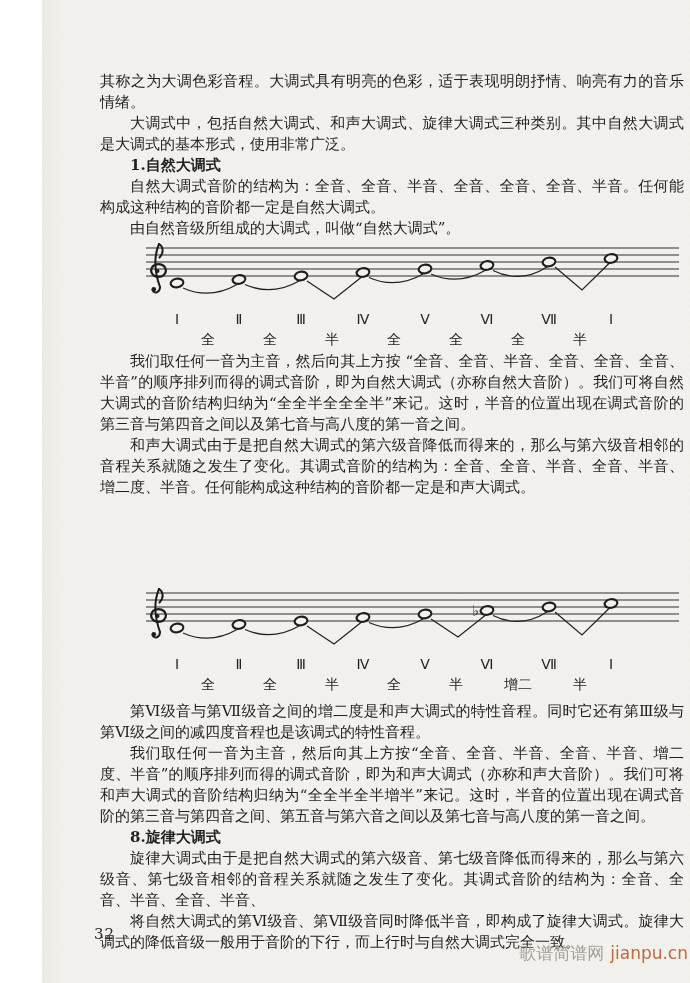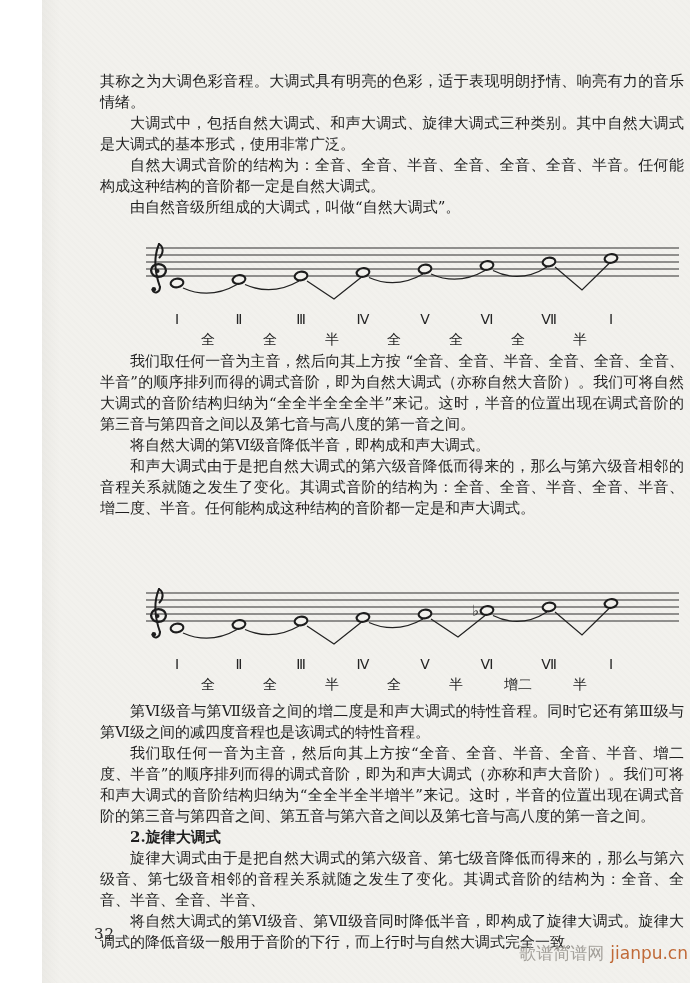--- a/index.html
+++ b/index.html
@@ -39,20 +39,21 @@
   .watermark .wm-url{color:#c06a38;margin-left:6px;text-align:right;}
 </style>
 </head>
 <body>
 
 <div class="page">
 
   <div class="tb" style="top:71px">
     <p class="noindent">其称之为大调色彩音程。大调式具有明亮的色彩，适于表现明朗抒情、响亮有力的音乐情绪。</p>
     <p>大调式中，包括自然大调式、和声大调式、旋律大调式三种类别。其中自然大调式是大调式的基本形式，使用非常广泛。</p>
+    <p class="head">1.自然大调式</p>
     <p>自然大调式音阶的结构为：全音、全音、半音、全音、全音、全音、半音。任何能构成这种结构的音阶都一定是自然大调式。</p>
     <p>由自然音级所组成的大调式，叫做“自然大调式”。</p>
   </div>
 
   <div class="fig" style="top:240px">
       <svg viewBox="0 0 690 112" width="690" height="112">
         <line x1="104" y1="8" x2="637" y2="8" stroke="#2e2e2e" stroke-width="1.15"></line>
         <line x1="104" y1="15" x2="637" y2="15" stroke="#2e2e2e" stroke-width="1.15"></line>
         <line x1="104" y1="22" x2="637" y2="22" stroke="#2e2e2e" stroke-width="1.15"></line>
         <line x1="104" y1="29" x2="637" y2="29" stroke="#2e2e2e" stroke-width="1.15"></line>
@@ -93,21 +94,20 @@
         <text x="290" y="104" text-anchor="middle" font-size="14" fill="#242424" font-family="&quot;DejaVu Serif&quot;,&quot;DejaVu Sans&quot;,serif">半</text>
         <text x="352" y="104" text-anchor="middle" font-size="14" fill="#242424" font-family="&quot;DejaVu Serif&quot;,&quot;DejaVu Sans&quot;,serif">全</text>
         <text x="414" y="104" text-anchor="middle" font-size="14" fill="#242424" font-family="&quot;DejaVu Serif&quot;,&quot;DejaVu Sans&quot;,serif">全</text>
         <text x="476" y="104" text-anchor="middle" font-size="14" fill="#242424" font-family="&quot;DejaVu Serif&quot;,&quot;DejaVu Sans&quot;,serif">全</text>
         <text x="538" y="104" text-anchor="middle" font-size="14" fill="#242424" font-family="&quot;DejaVu Serif&quot;,&quot;DejaVu Sans&quot;,serif">半</text>
       </svg>
     </div>
 
   <div class="tb" style="top:351px">
     <p>我们取任何一音为主音，然后向其上方按 “全音、全音、半音、全音、全音、全音、半音”的顺序排列而得的调式音阶，即为自然大调式（亦称自然大音阶）。我们可将自然大调式的音阶结构归纳为“全全半全全全半”来记。这时，半音的位置出现在调式音阶的第三音与第四音之间以及第七音与高八度的第一音之间。</p>
-    <p>将自然大调的第Ⅵ级音降低半音，即构成和声大调式。</p>
     <p>和声大调式由于是把自然大调式的第六级音降低而得来的，那么与第六级音相邻的音程关系就随之发生了变化。其调式音阶的结构为：全音、全音、半音、全音、半音、增二度、半音。任何能构成这种结构的音阶都一定是和声大调式。</p>
   </div>
 
   <div class="fig" style="top:585px">
       <svg viewBox="0 0 690 112" width="690" height="112">
         <line x1="104" y1="8" x2="637" y2="8" stroke="#2e2e2e" stroke-width="1.15"></line>
         <line x1="104" y1="15" x2="637" y2="15" stroke="#2e2e2e" stroke-width="1.15"></line>
         <line x1="104" y1="22" x2="637" y2="22" stroke="#2e2e2e" stroke-width="1.15"></line>
         <line x1="104" y1="29" x2="637" y2="29" stroke="#2e2e2e" stroke-width="1.15"></line>
         <line x1="104" y1="36" x2="637" y2="36" stroke="#2e2e2e" stroke-width="1.15"></line>
@@ -149,21 +149,21 @@
         <text x="352" y="104" text-anchor="middle" font-size="14" fill="#242424" font-family="&quot;DejaVu Serif&quot;,&quot;DejaVu Sans&quot;,serif">全</text>
         <text x="414" y="104" text-anchor="middle" font-size="14" fill="#242424" font-family="&quot;DejaVu Serif&quot;,&quot;DejaVu Sans&quot;,serif">半</text>
         <text x="476" y="104" text-anchor="middle" font-size="14" fill="#242424" font-family="&quot;DejaVu Serif&quot;,&quot;DejaVu Sans&quot;,serif">增二</text>
         <text x="538" y="104" text-anchor="middle" font-size="14" fill="#242424" font-family="&quot;DejaVu Serif&quot;,&quot;DejaVu Sans&quot;,serif">半</text>
       </svg>
     </div>
 
   <div class="tb" style="top:701px">
     <p>第Ⅵ级音与第Ⅶ级音之间的增二度是和声大调式的特性音程。同时它还有第Ⅲ级与第Ⅵ级之间的减四度音程也是该调式的特性音程。</p>
     <p>我们取任何一音为主音，然后向其上方按“全音、全音、半音、全音、半音、增二度、半音”的顺序排列而得的调式音阶，即为和声大调式（亦称和声大音阶）。我们可将和声大调式的音阶结构归纳为“全全半全半增半”来记。这时，半音的位置出现在调式音阶的第三音与第四音之间、第五音与第六音之间以及第七音与高八度的第一音之间。</p>
-    <p class="head">2.旋律大调式</p>
+    <p class="head">8.旋律大调式</p>
     <p>旋律大调式由于是把自然大调式的第六级音、第七级音降低而得来的，那么与第六级音、第七级音相邻的音程关系就随之发生了变化。其调式音阶的结构为：全音、全音、半音、全音、半音、</p>
     <p>将自然大调式的第Ⅵ级音、第Ⅶ级音同时降低半音，即构成了旋律大调式。旋律大调式的降低音级一般用于音阶的下行，而上行时与自然大调式完全一致。</p>
   </div>
 
   <div class="pagenum">32</div>
 
   <div class="watermark">
     <span class="wm-name">歌谱简谱网</span><span class="wm-url">jianpu.cn</span>
   </div>
 

